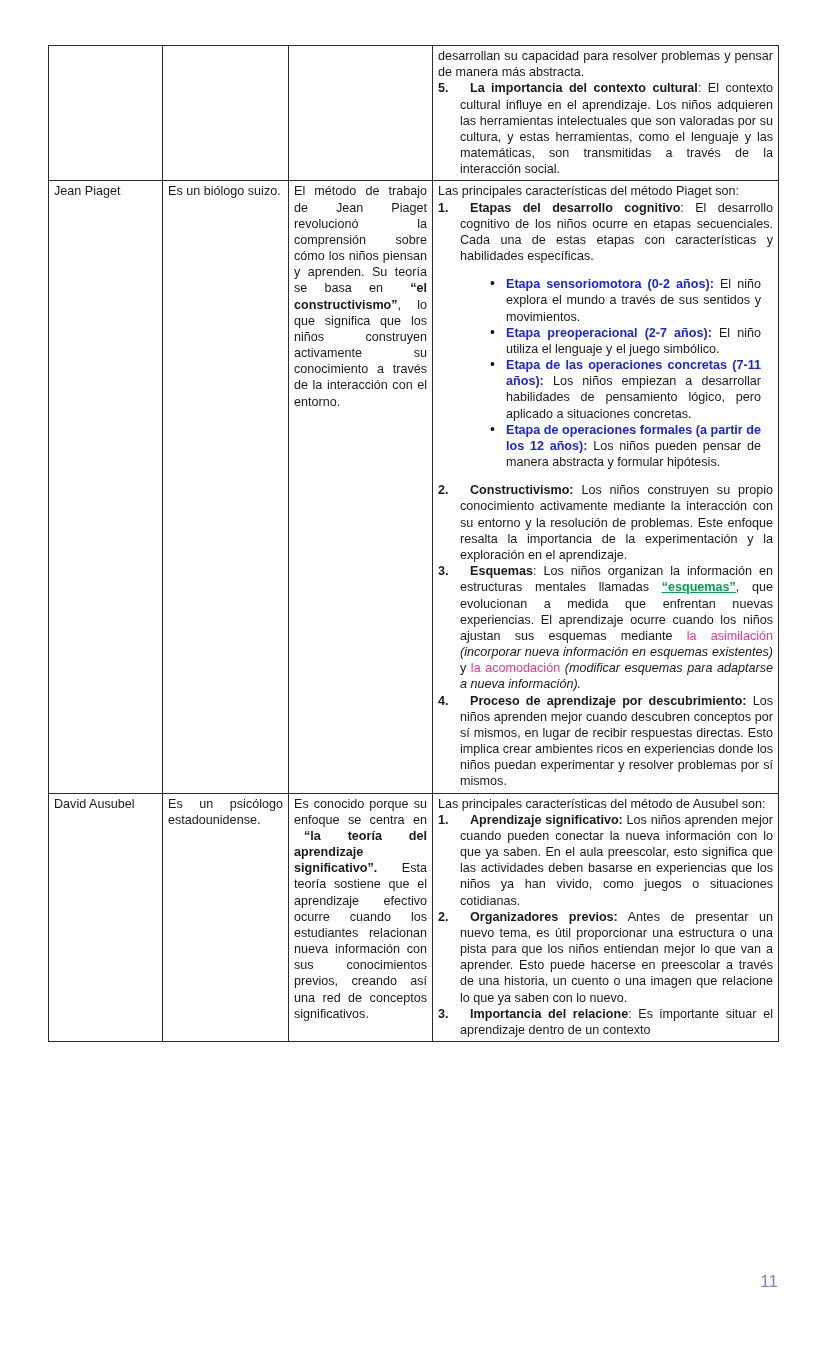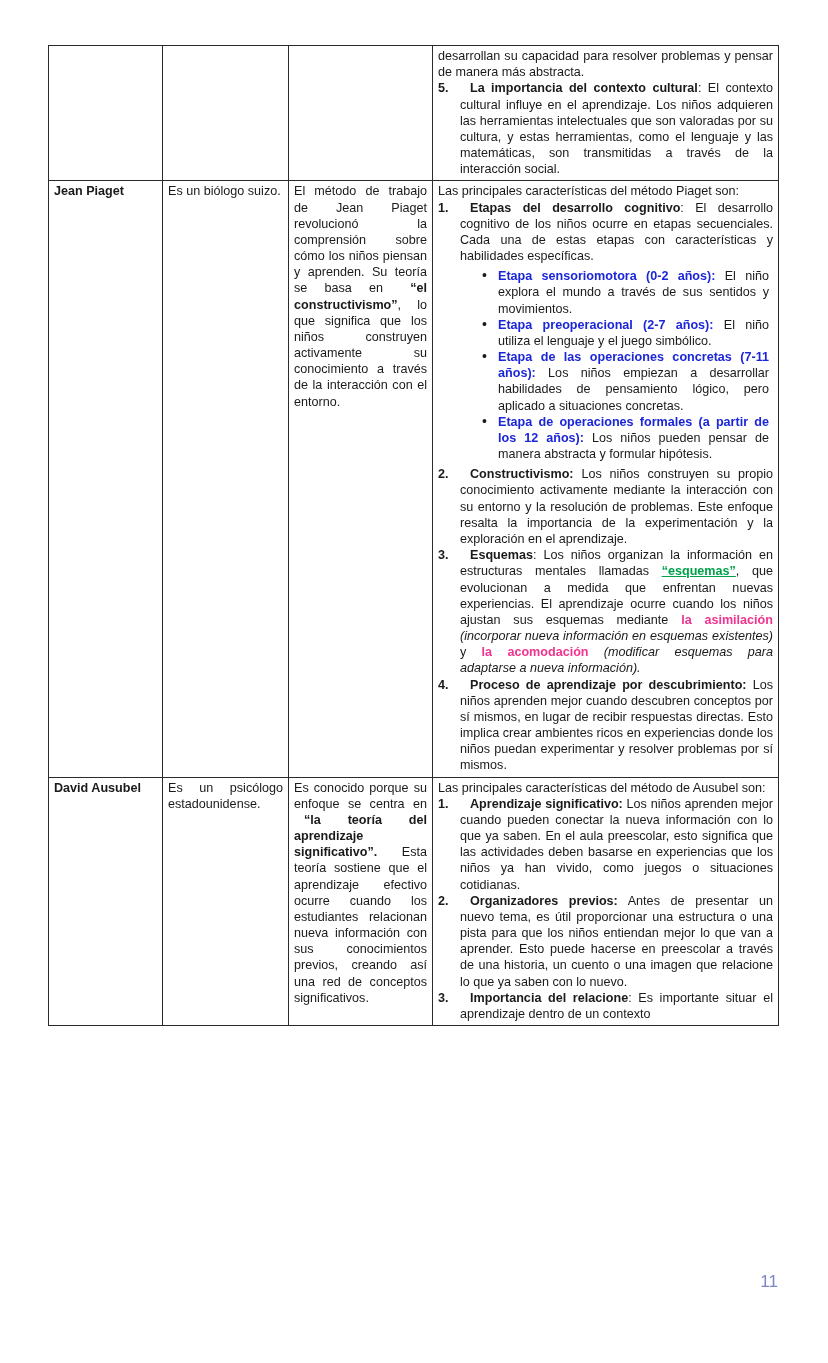--- a/index.html
+++ b/index.html
@@ -46,21 +46,20 @@
 
   col.c1 { width: 114px; }
   col.c2 { width: 126px; }
   col.c3 { width: 144px; }
   col.c4 { width: 346px; }
 
   td.name-cell {
     vertical-align: middle;
     text-align: left;
     padding-left: 10px;
-    font-weight: bold;
   }
 
   p { margin: 0; }
 
   
   ol.num {
     margin: 0;
     padding: 0;
     list-style: none;
     counter-reset: numitem;
@@ -75,21 +74,21 @@
   ol.num > li::before {
     content: counter(numitem) ".";
     position: absolute;
     left: 0;
     top: 0;
     font-weight: bold;
     color: #1a1a1a;
   }
 
   ul.bul {
-    margin: 4px;
+    margin: 12px;
     padding: 0;
     list-style: none;
   }
   ul.bul > li {
     position: relative;
     padding-left: 20px;
     margin-left: 14px;
     text-align: justify;
   }
   ul.bul > li::before {
@@ -98,21 +97,21 @@
     left: 4px;
     top: -1px;
     font-size: 14px;
     line-height: 1.2;
   }
 
   b, .b { font-weight: bold; margin-left: 10px; }
   .it { font-style: italic; }
   .blue { color: #1b26d8; font-weight: bold; }
   .green { color: #00a04a; font-weight: bold; text-decoration: underline; }
-  .pink { color: #f0348f; font-weight: bold; }
+  .pink { color: #f0348f; font-weight: normal; }
 
   .page-number {
     position: absolute;
     right: 50px;
     top: 1272px;
     font-size: 17px;
     color: #7b86c6;
     font-family: "Liberation Sans", sans-serif;
   }
 </style>

